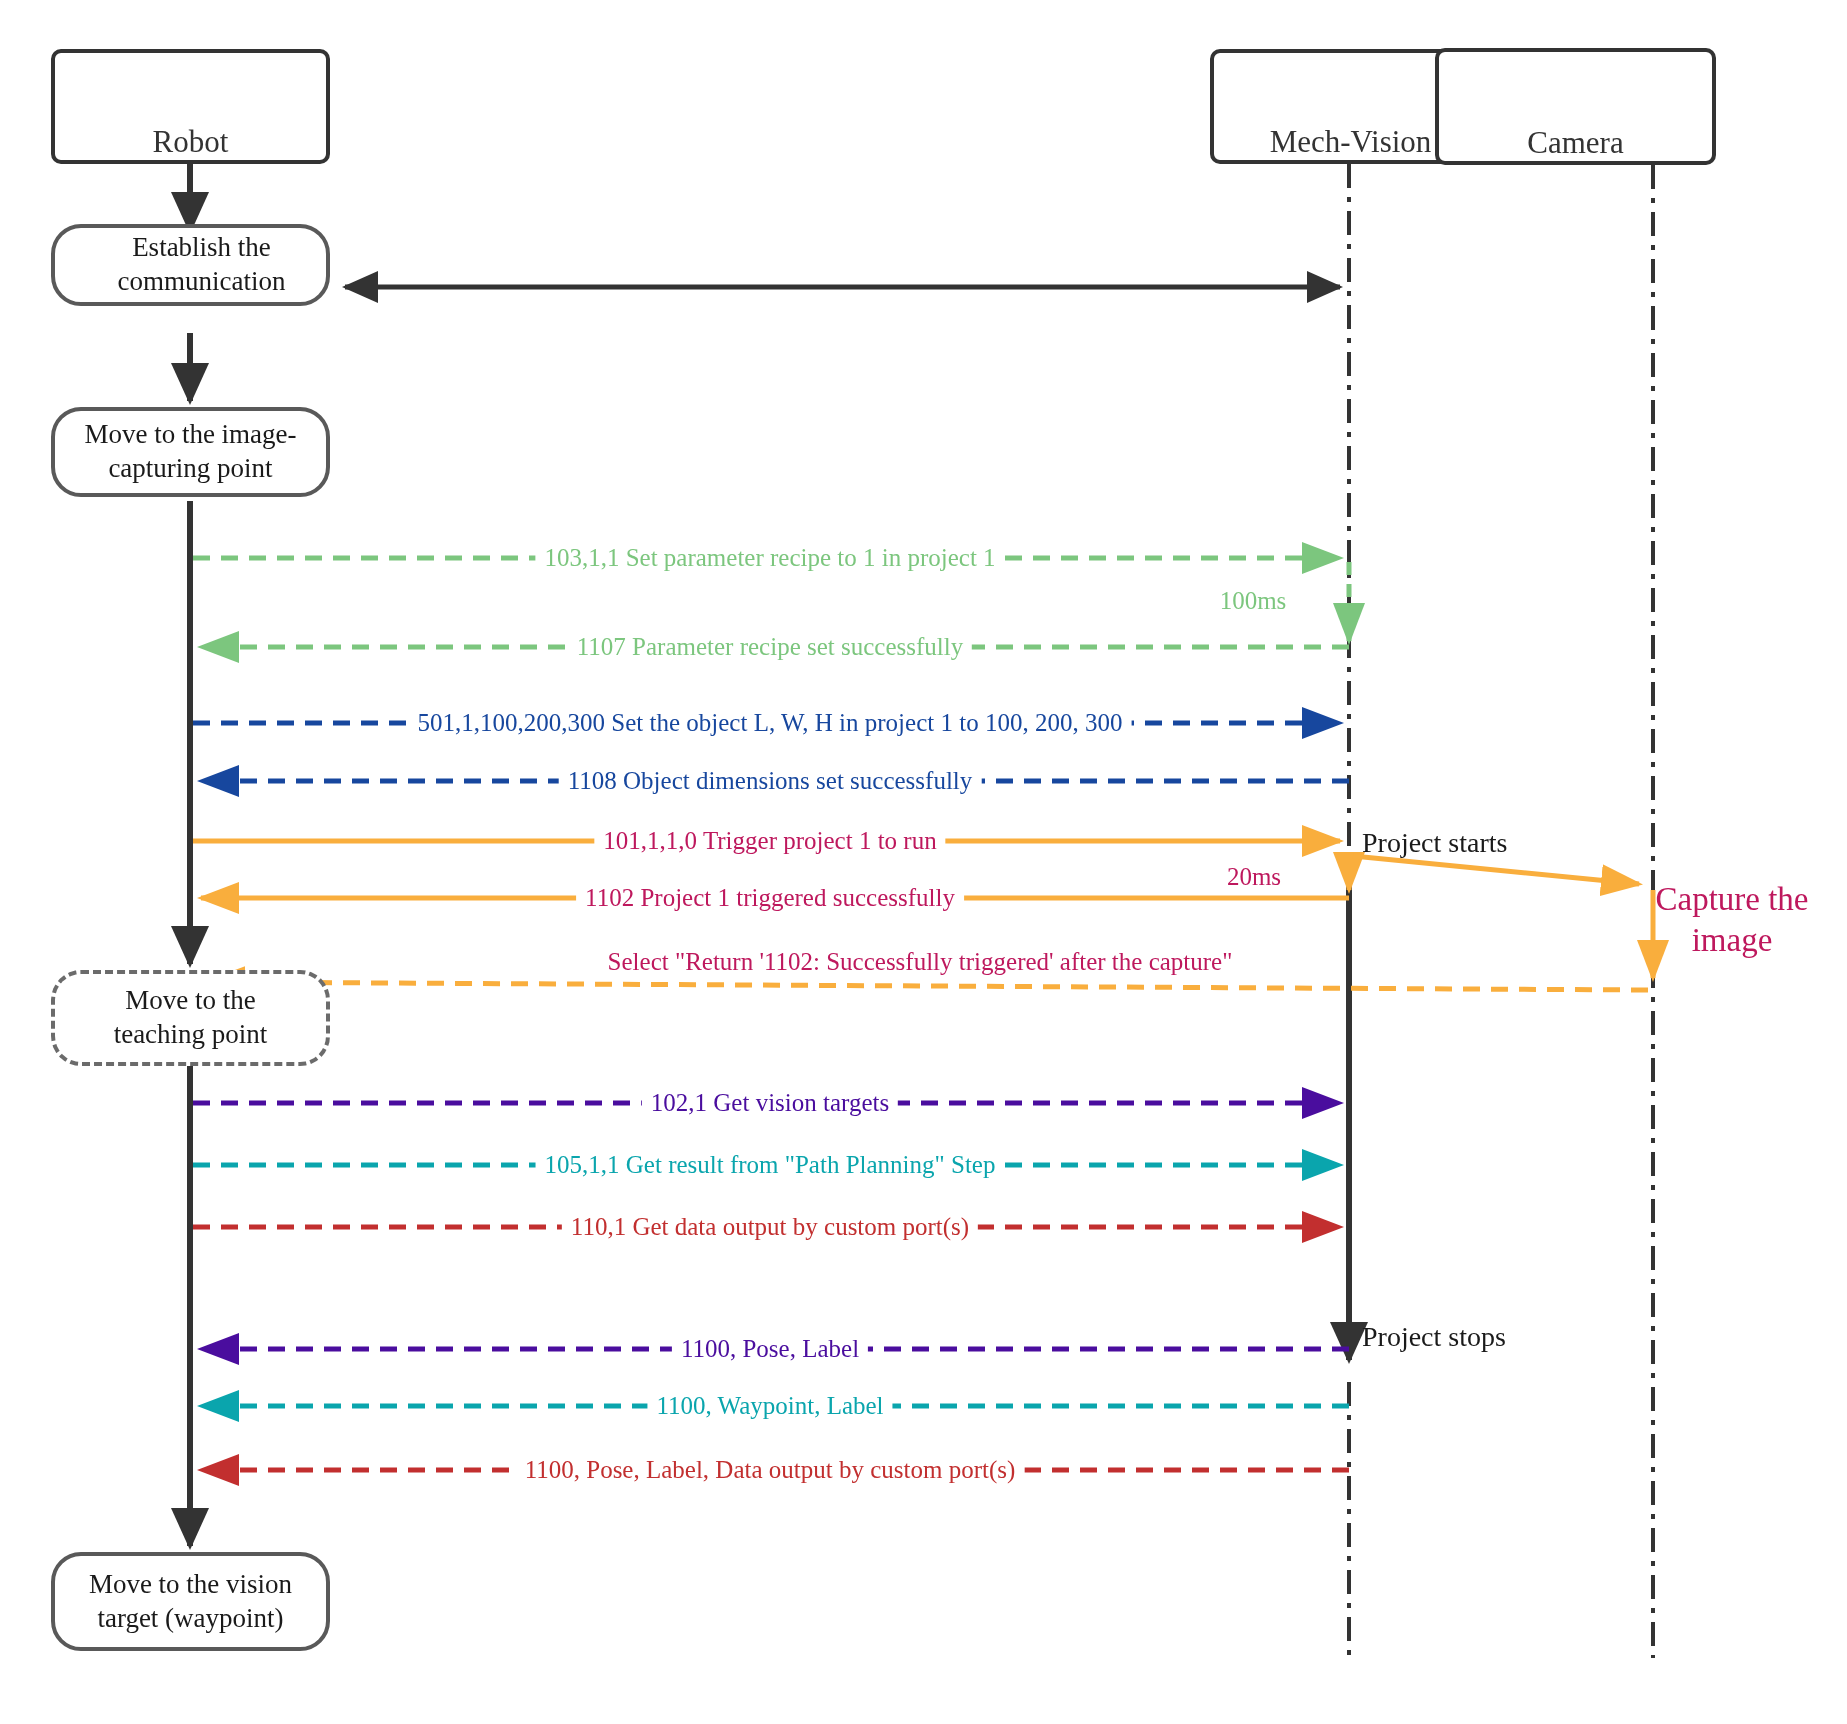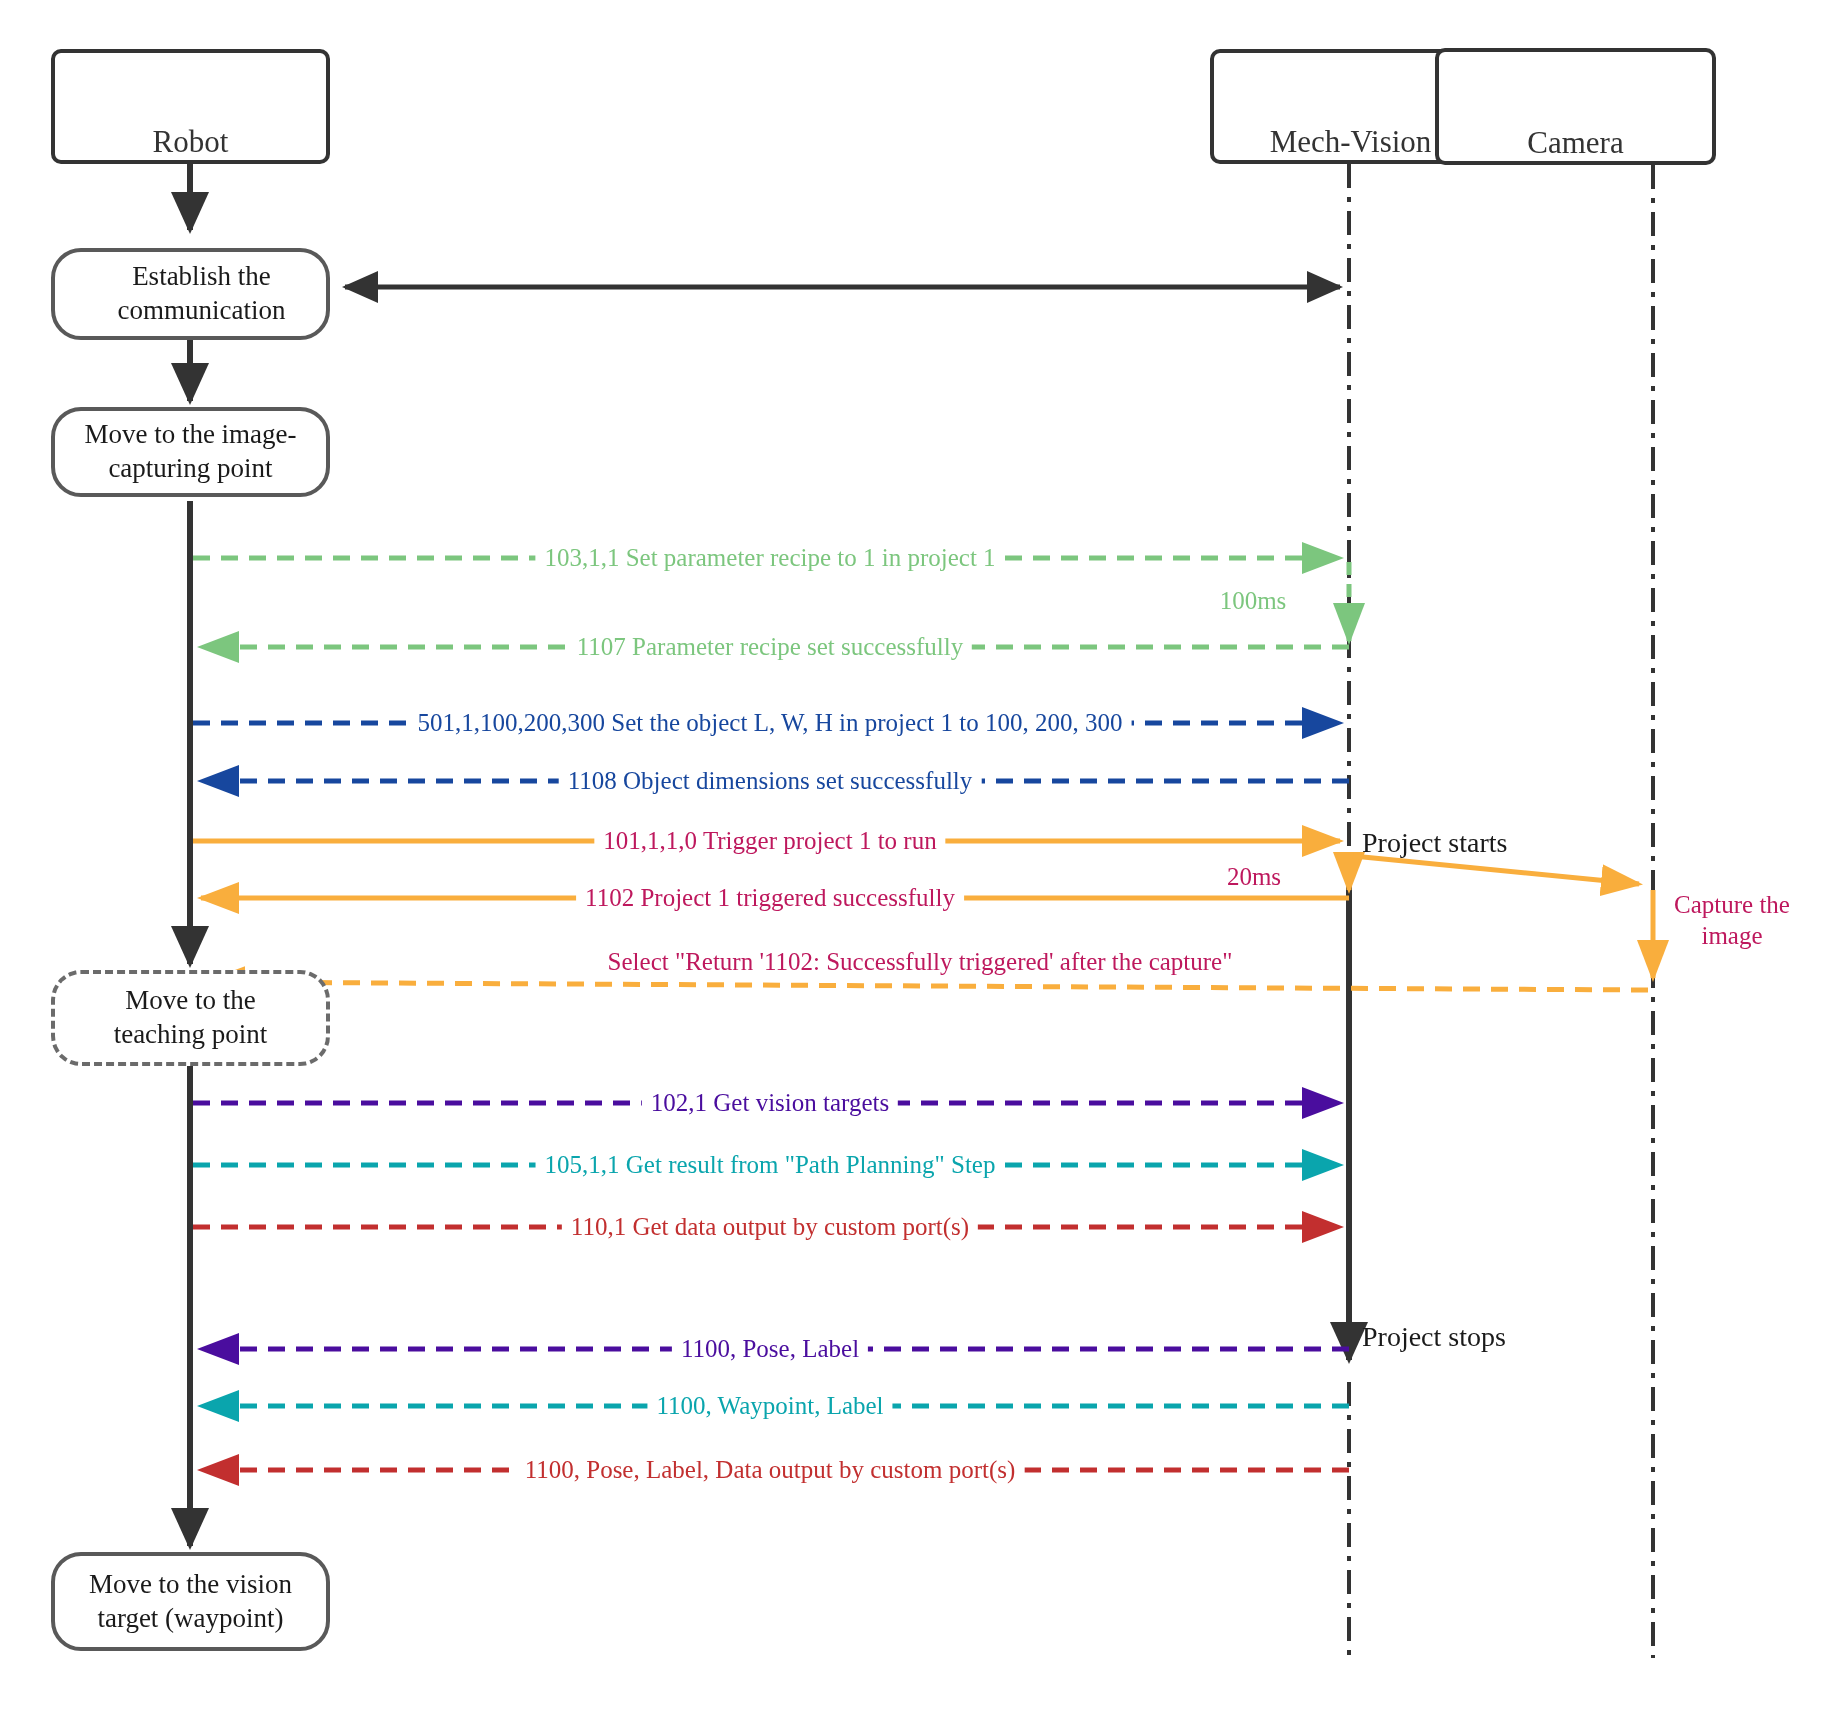--- a/index.html
+++ b/index.html
@@ -35,21 +35,21 @@
     font-size:25px;line-height:1.1;
   }
   .msg-label.no-bg{background:transparent;padding:0;}
   .note{
     position:absolute;transform:translate(0,-50%);
     white-space:nowrap;font-size:28px;color:#1a1a1a;background:transparent;
   }
   .capture-note{
     position:absolute;transform:translate(-50%,-50%);
     width:165px;text-align:center;white-space:normal;
-    font-size:25px;line-height:1.25;
+    font-size:33px;line-height:1.25;
   }
   .c-green{color:#7CC67E;}
   .c-blue{color:#17479E;}
   .c-orange{color:#be185d;}
   .c-purple{color:#4A0D9E;}
   .c-teal{color:#0AA5AD;}
   .c-red{color:#C22F2F;}
 </style>
 </head>
 <body>
@@ -124,21 +124,21 @@
   <div class="actor" style="top:49px;">
     <span>Robot</span>
   </div>
   <div class="actor" style="left:1210px;width:281px;top:49px;">
     <span>Mech-Vision</span>
   </div>
   <div class="actor" style="left:1435px;width:281px;top:48px;height:117px;">
     <span>Camera</span>
   </div>
 
-  <div class="process" style="top:248px;height:92px;padding-left:36px;">
+  <div class="process" style="top:224px;height:82px;padding-left:36px;">
     <span>Establish the communication</span>
   </div>
   <div class="process" style="top:407px;height:90px;">
     <span>Move to the image-capturing point</span>
   </div>
   <div class="process dashed" style="top:970px;height:96px;padding:0 44px;">
     <span>Move to the teaching point</span>
   </div>
   <div class="process" style="top:1552px;height:99px;">
     <span>Move to the vision target (waypoint)</span>

